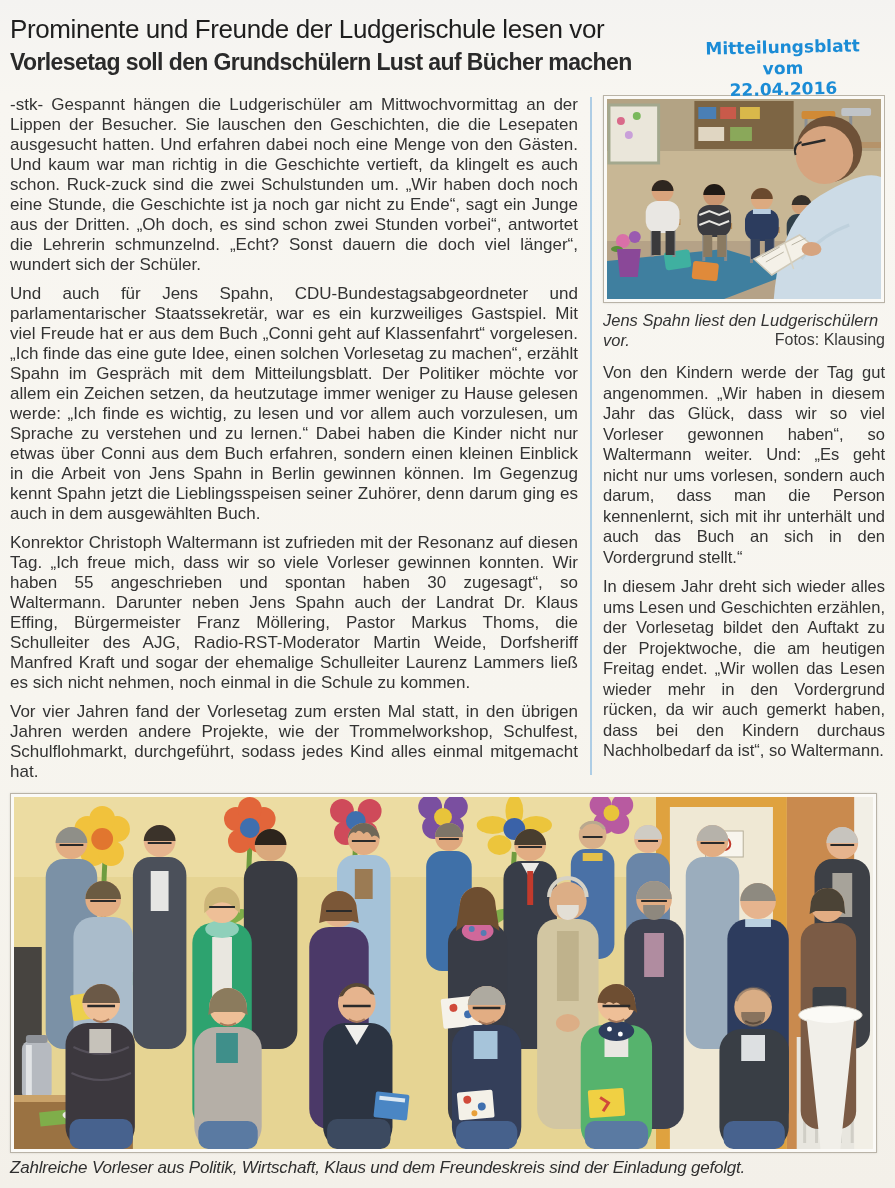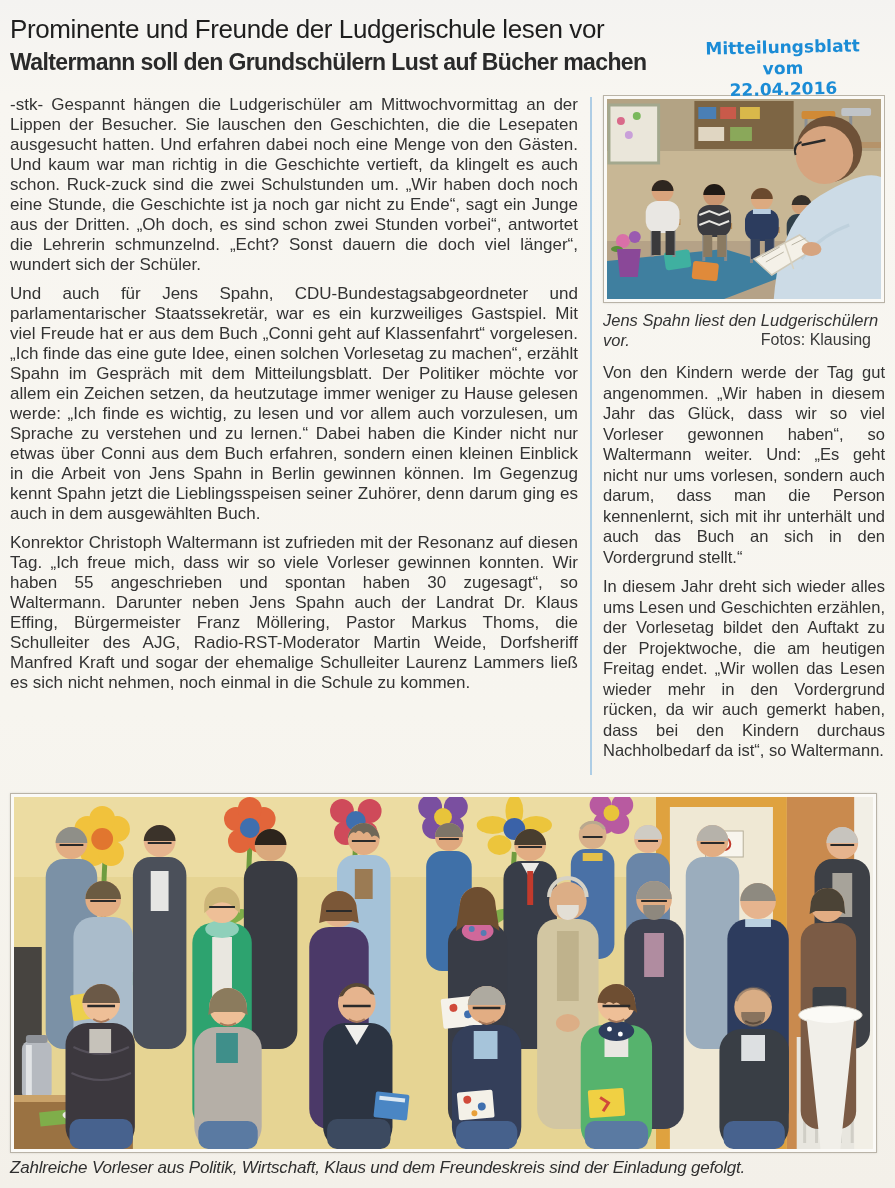--- a/index.html
+++ b/index.html
@@ -47,49 +47,50 @@
     box-shadow:0 0 2px rgba(0,0,0,.12);
   }
   .photo-top{width:100%;}
   .photo-top svg{display:block;width:100%;height:200px;}
   .photo-caption{
     position:relative;margin:7px 0 12px 0;
     font-size:16.5px;line-height:20px;color:#333;
   }
   .photo-caption .cap{font-style:italic;}
   .photo-caption .credit{
-    position:absolute;right:14px;bottom:0;font-style:normal;font-size:16px;color:#3a3a3a;
+    position:absolute;right:0;bottom:0;font-style:normal;font-size:16px;color:#3a3a3a;
   }
   .photo-bottom{margin-top:6px;width:867px;}
   .photo-bottom svg{display:block;width:100%;height:352px;}
   .bottom-caption{
     margin:5px 0 0 0;font-size:17px;font-style:italic;color:#2f2f2f;letter-spacing:-0.2px;
   }
 </style>
 </head>
 <body>
 
 <div class="page">
 
   <h1 class="headline">Prominente und Freunde der Ludgerischule lesen vor</h1>
 
   <div class="subhead-row">
-    <h2 class="subheadline">Waltermann soll den Grundschülern Lust auf Bücher machen</h2>
+    <h2 class="subheadline">Vorlesetag soll den Grundschülern Lust auf Bücher machen</h2>
     <div class="annotation">
       <div>Mitteilungsblatt vom</div>
       <div>22.04.2016</div>
     </div>
   </div>
 
   <div class="columns">
 
     <div class="left-col body-text">
       <p>-stk- Gespannt hängen die Ludgerischüler am Mittwochvormittag an der Lippen der Besucher. Sie lauschen den Geschichten, die die Lesepaten ausgesucht hatten. Und erfahren dabei noch eine Menge von den Gästen. Und kaum war man richtig in die Geschichte vertieft, da klingelt es auch schon. Ruck-zuck sind die zwei Schulstunden um. „Wir haben doch noch eine Stunde, die Geschichte ist ja noch gar nicht zu Ende“, sagt ein Junge aus der Dritten. „Oh doch, es sind schon zwei Stunden vorbei“, antwortet die Lehrerin schmunzelnd. „Echt? Sonst dauern die doch viel länger“, wundert sich der Schüler.</p>
       <p>Und auch für Jens Spahn, CDU-Bundestagsabgeordneter und parlamentarischer Staatssekretär, war es ein kurzweiliges Gastspiel. Mit viel Freude hat er aus dem Buch „Conni geht auf Klassenfahrt“ vorgelesen. „Ich finde das eine gute Idee, einen solchen Vorlesetag zu machen“, erzählt Spahn im Gespräch mit dem Mitteilungsblatt. Der Politiker möchte vor allem ein Zeichen setzen, da heutzutage immer weniger zu Hause gelesen werde: „Ich finde es wichtig, zu lesen und vor allem auch vorzulesen, um Sprache zu verstehen und zu lernen.“ Dabei haben die Kinder nicht nur etwas über Conni aus dem Buch erfahren, sondern einen kleinen Einblick in die Arbeit von Jens Spahn in Berlin gewinnen können. Im Gegenzug kennt Spahn jetzt die Lieblingsspeisen seiner Zuhörer, denn darum ging es auch in dem ausgewählten Buch.</p>
       <p>Konrektor Christoph Waltermann ist zufrieden mit der Resonanz auf diesen Tag. „Ich freue mich, dass wir so viele Vorleser gewinnen konnten. Wir haben 55 angeschrieben und spontan haben 30 zugesagt“, so Waltermann. Darunter neben Jens Spahn auch der Landrat Dr. Klaus Effing, Bürgermeister Franz Möllering, Pastor Markus Thoms, die Schulleiter des AJG, Radio-RST-Moderator Martin Weide, Dorfsheriff Manfred Kraft und sogar der ehemalige Schulleiter Laurenz Lammers ließ es sich nicht nehmen, noch einmal in die Schule zu kommen.</p>
+      <p>Vor vier Jahren fand der Vorlesetag zum ersten Mal statt, in den übrigen Jahren werden andere Projekte, wie der Trommelworkshop, Schulfest, Schulflohmarkt, durchgeführt, sodass jedes Kind alles einmal mitgemacht hat.</p>
     </div>
 
     <div class="col-divider"></div>
 
     <div class="right-col">
 
       <figure class="photo-top photo-frame">
         <svg viewBox="0 0 276 200" preserveAspectRatio="none">
 
           <rect width="276" height="200" fill="#c8b795"></rect>

